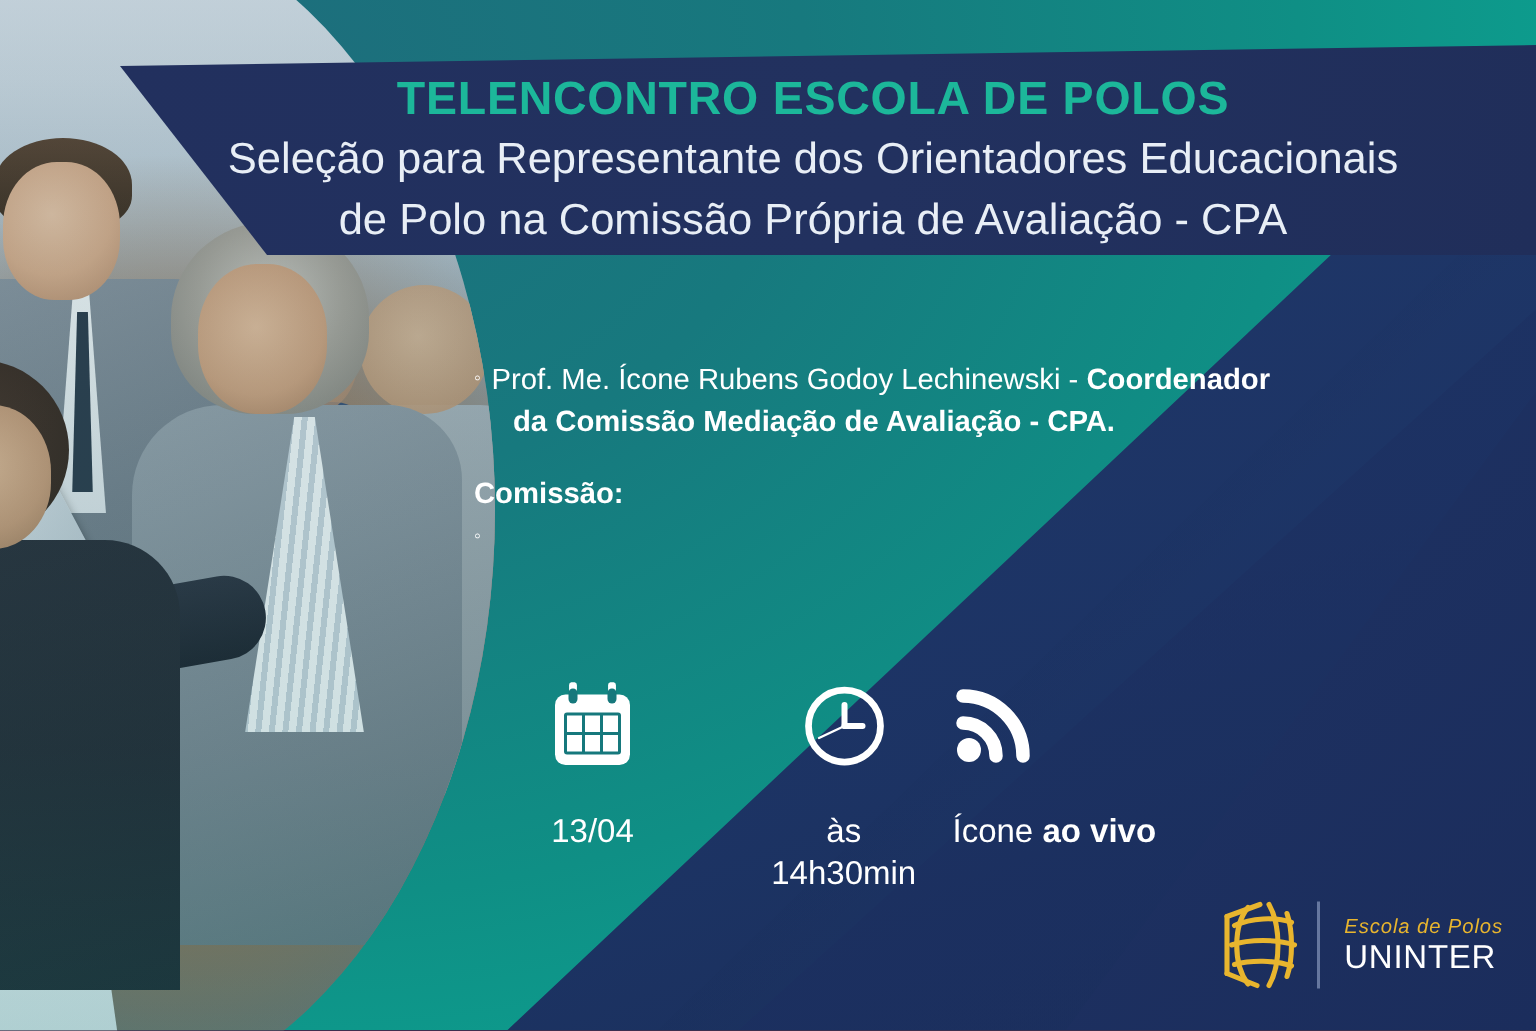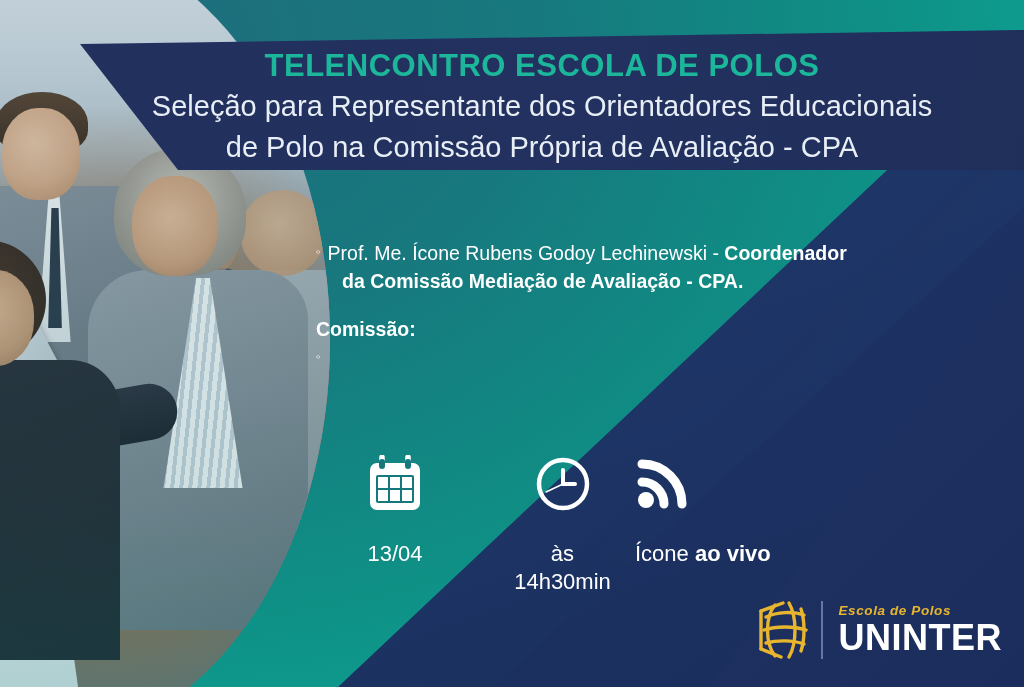--- a/index.html
+++ b/index.html
@@ -164,22 +164,22 @@
   .info-text .b{font-weight:bold;}
 
   
   .logo{
     position:absolute;right:22px;bottom:26px;
     display:flex;align-items:center;gap:10px;
   }
   .logo-mark{width:52px;height:62px;}
   .logo-div{width:2px;height:58px;background:#7f90b5;opacity:.75;}
   .logo-text{display:flex;flex-direction:column;justify-content:center;padding-left:6px;}
-  .logo-top{color:#e8b52e;font-size:13.5px;font-weight:bold;font-style:italic;letter-spacing:.6px;line-height:1.1;}
-  .logo-bottom{color:#ffffff;font-size:36px;font-weight:bold;letter-spacing:.5px;line-height:1.05;}
+  .logo-top{color:#e8b52e;font-size:13.5px;font-weight:normal;font-style:italic;letter-spacing:.6px;line-height:1.1;}
+  .logo-bottom{color:#ffffff;font-size:22px;font-weight:normal;letter-spacing:.5px;line-height:1.05;}
 </style>
 </head>
 <body>
 
 <div class="banner">
 
   <div class="bg-teal"></div>
   <div class="bg-navy-right2"></div>
   <div class="bg-navy-wedge"></div>
   <div class="bg-navy-right"></div>

